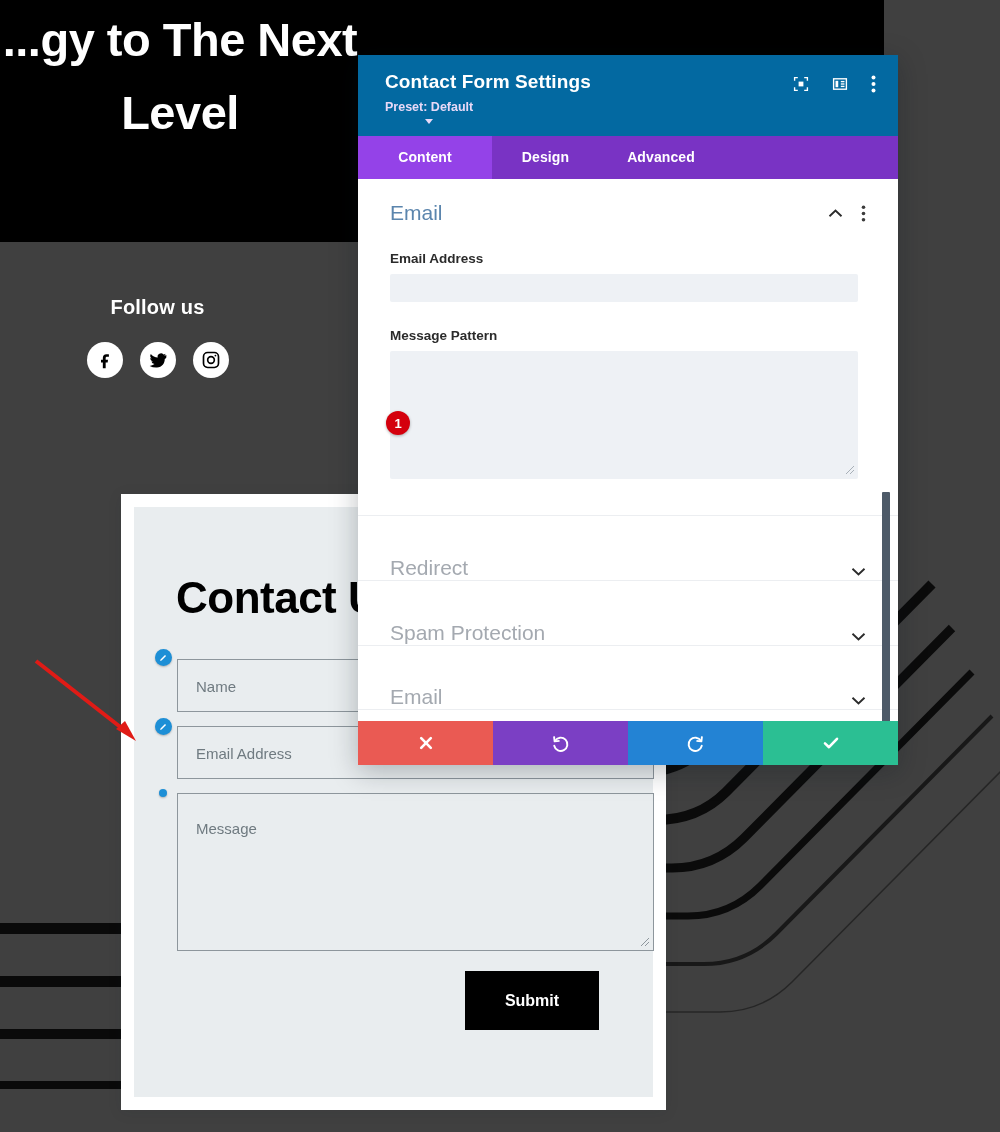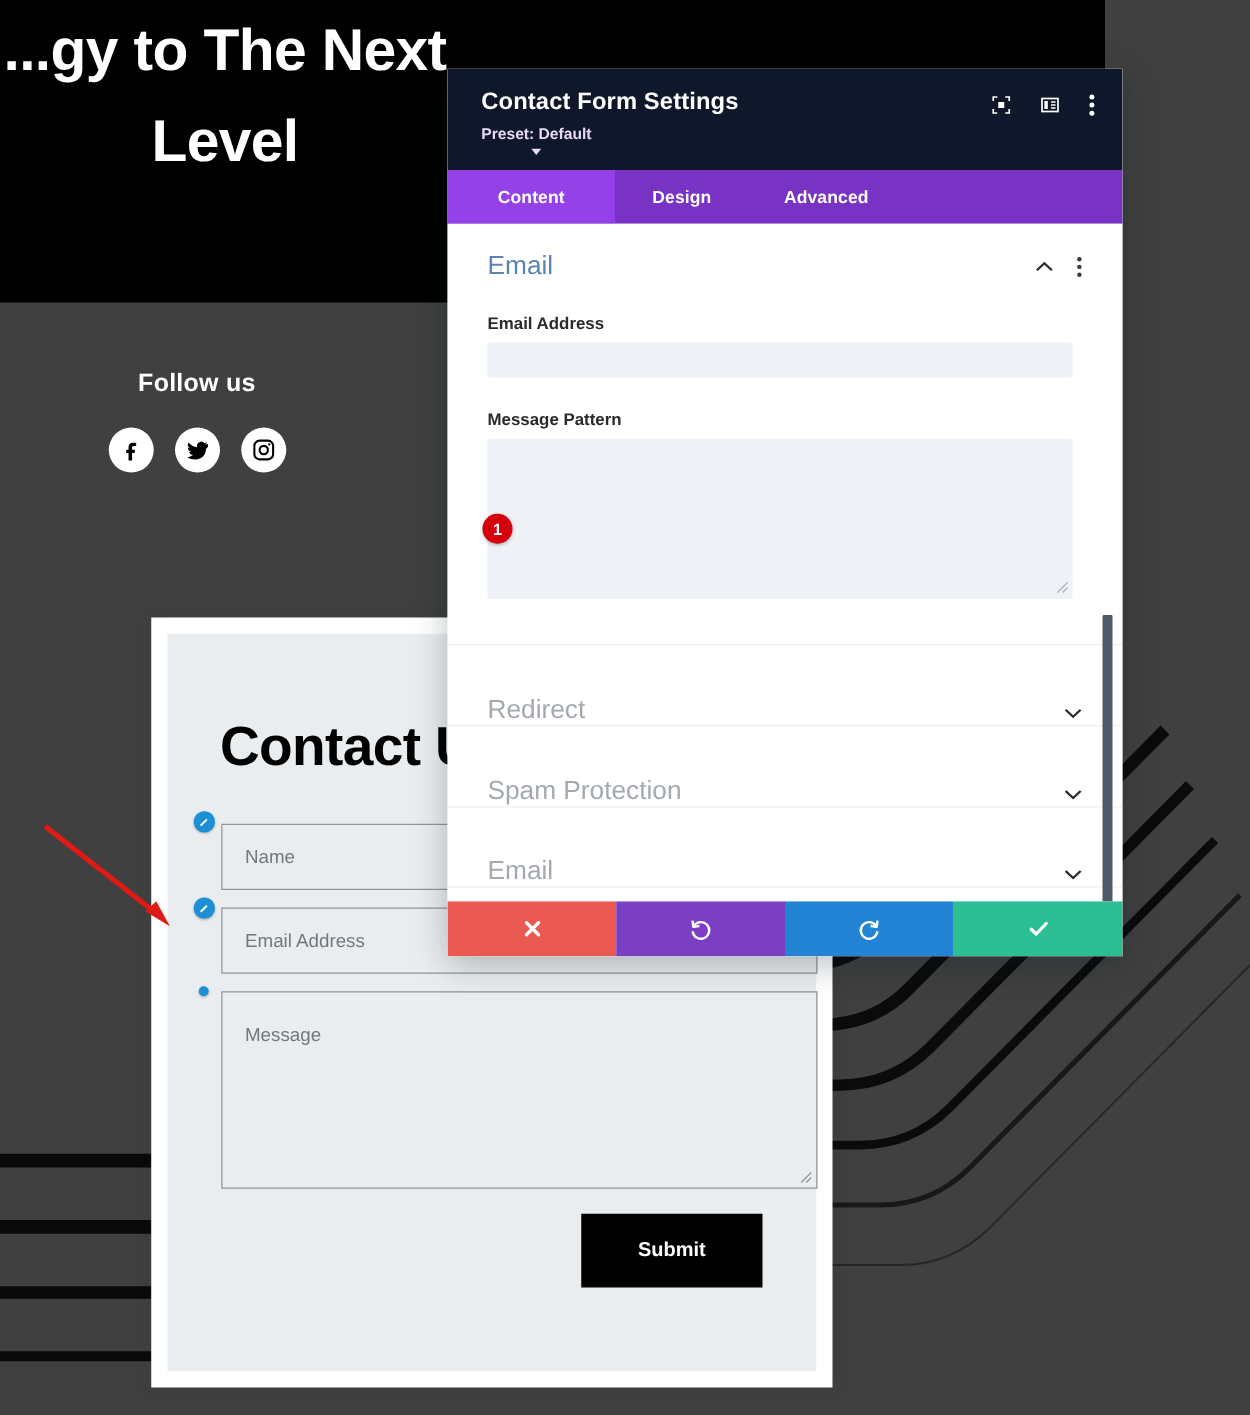--- a/index.html
+++ b/index.html
@@ -70,37 +70,37 @@
 
   .edit-dot {
     position: absolute; width: 17px; height: 17px; border-radius: 50%;
     background: #1d8fd6; display: flex; align-items: center; justify-content: center;
     box-shadow: 0 1px 2px rgba(0,0,0,.25);
   }
   .edit-dot.tiny { width: 8px; height: 8px; }
   .edit-dot svg { display: block; }
 
   .submit-btn {
-    position: absolute; left: 465px; top: 971px; width: 145px; height: 59px;
+    position: absolute; left: 465px; top: 971px; width: 134px; height: 59px;
     background: #000; color: #fff; font-size: 16px; font-weight: bold;
     display: flex; align-items: center; justify-content: center; border: 0;
     font-family: "Liberation Sans", sans-serif; cursor: pointer;
   }
 
   
   .annot-arrow { position: absolute; left: 28px; top: 655px; width: 125px; height: 100px; }
 
   
   .modal {
     position: absolute; left: 358px; top: 55px; width: 540px; height: 710px;
     background: #fff; box-shadow: 0 6px 26px rgba(10,20,30,.28);
     display: flex; flex-direction: column; overflow: hidden;
   }
   .modal-header {
-    background: #0f172a; padding: 16px 20px 12px 27px; position: relative; flex: 0 0 auto;
+    background: #0369a1; padding: 16px 20px 12px 27px; position: relative; flex: 0 0 auto;
   }
   .modal-title { color: #fff; font-size: 19px; font-weight: bold; letter-spacing: .1px; }
   .modal-preset {
     color: #e8d9f7; font-size: 12.5px; font-weight: bold; margin-top: 7px;
     display: inline-flex; align-items: center; gap: 5px; cursor: pointer; flex-direction: column;
   }
   .caret-tiny { width: 0; height: 0; border-left: 4px solid transparent;
     border-right: 4px solid transparent; border-top: 5px solid #e8d9f7; display: inline-block; }
   .header-icons {
     position: absolute; right: 22px; top: 20px; display: flex; align-items: center; gap: 23px;

